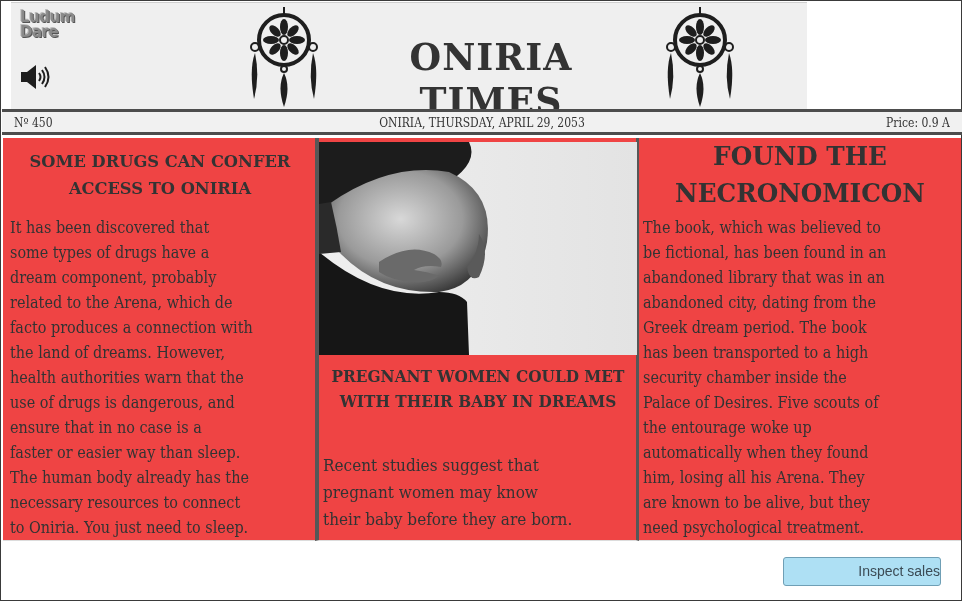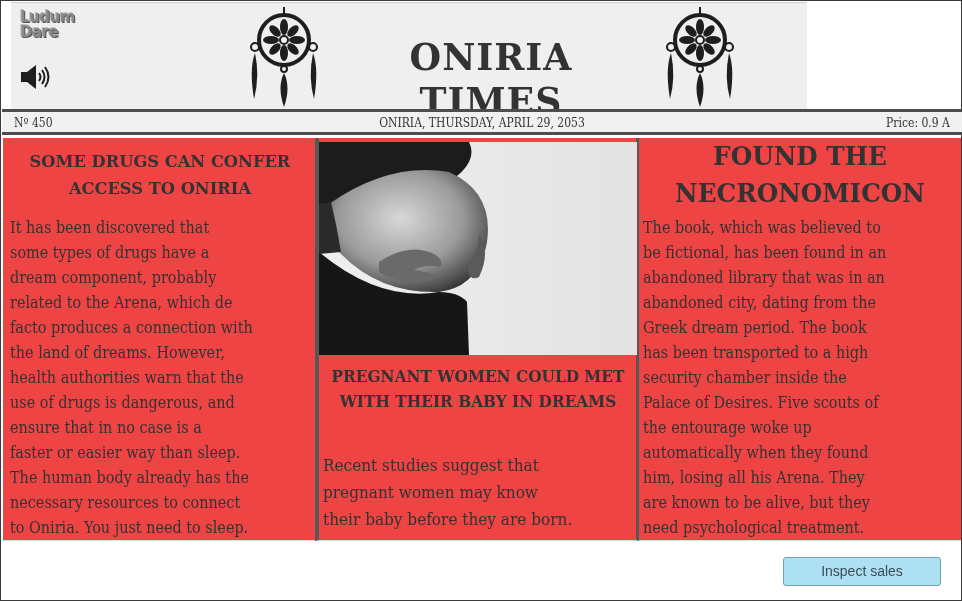--- a/index.html
+++ b/index.html
@@ -71,21 +71,21 @@
   .photo {
     position: absolute; left: 0; top: 4px; width: 318px; height: 213px; overflow: hidden;
     background: linear-gradient(90deg, #f6f6f6 0%, #ececec 60%, #e6e6e6 100%);
   }
 
   
   .inspect-btn {
     position: absolute; left: 782px; top: 556px; width: 158px; height: 29px;
     background: #aee0f4; border: 1px solid #6f9fb5; border-radius: 3px;
     font-family: "Liberation Sans", sans-serif; font-size: 14px; color: #3b4b55;
-    text-align: center; line-height: 27px; cursor: pointer;
+    text-align: right; line-height: 27px; cursor: pointer;
   }
 </style>
 </head>
 <body>
 
 <div class="frame">
 
   <div class="masthead">
     <div class="ld-logo">
       <div>Ludum</div>

